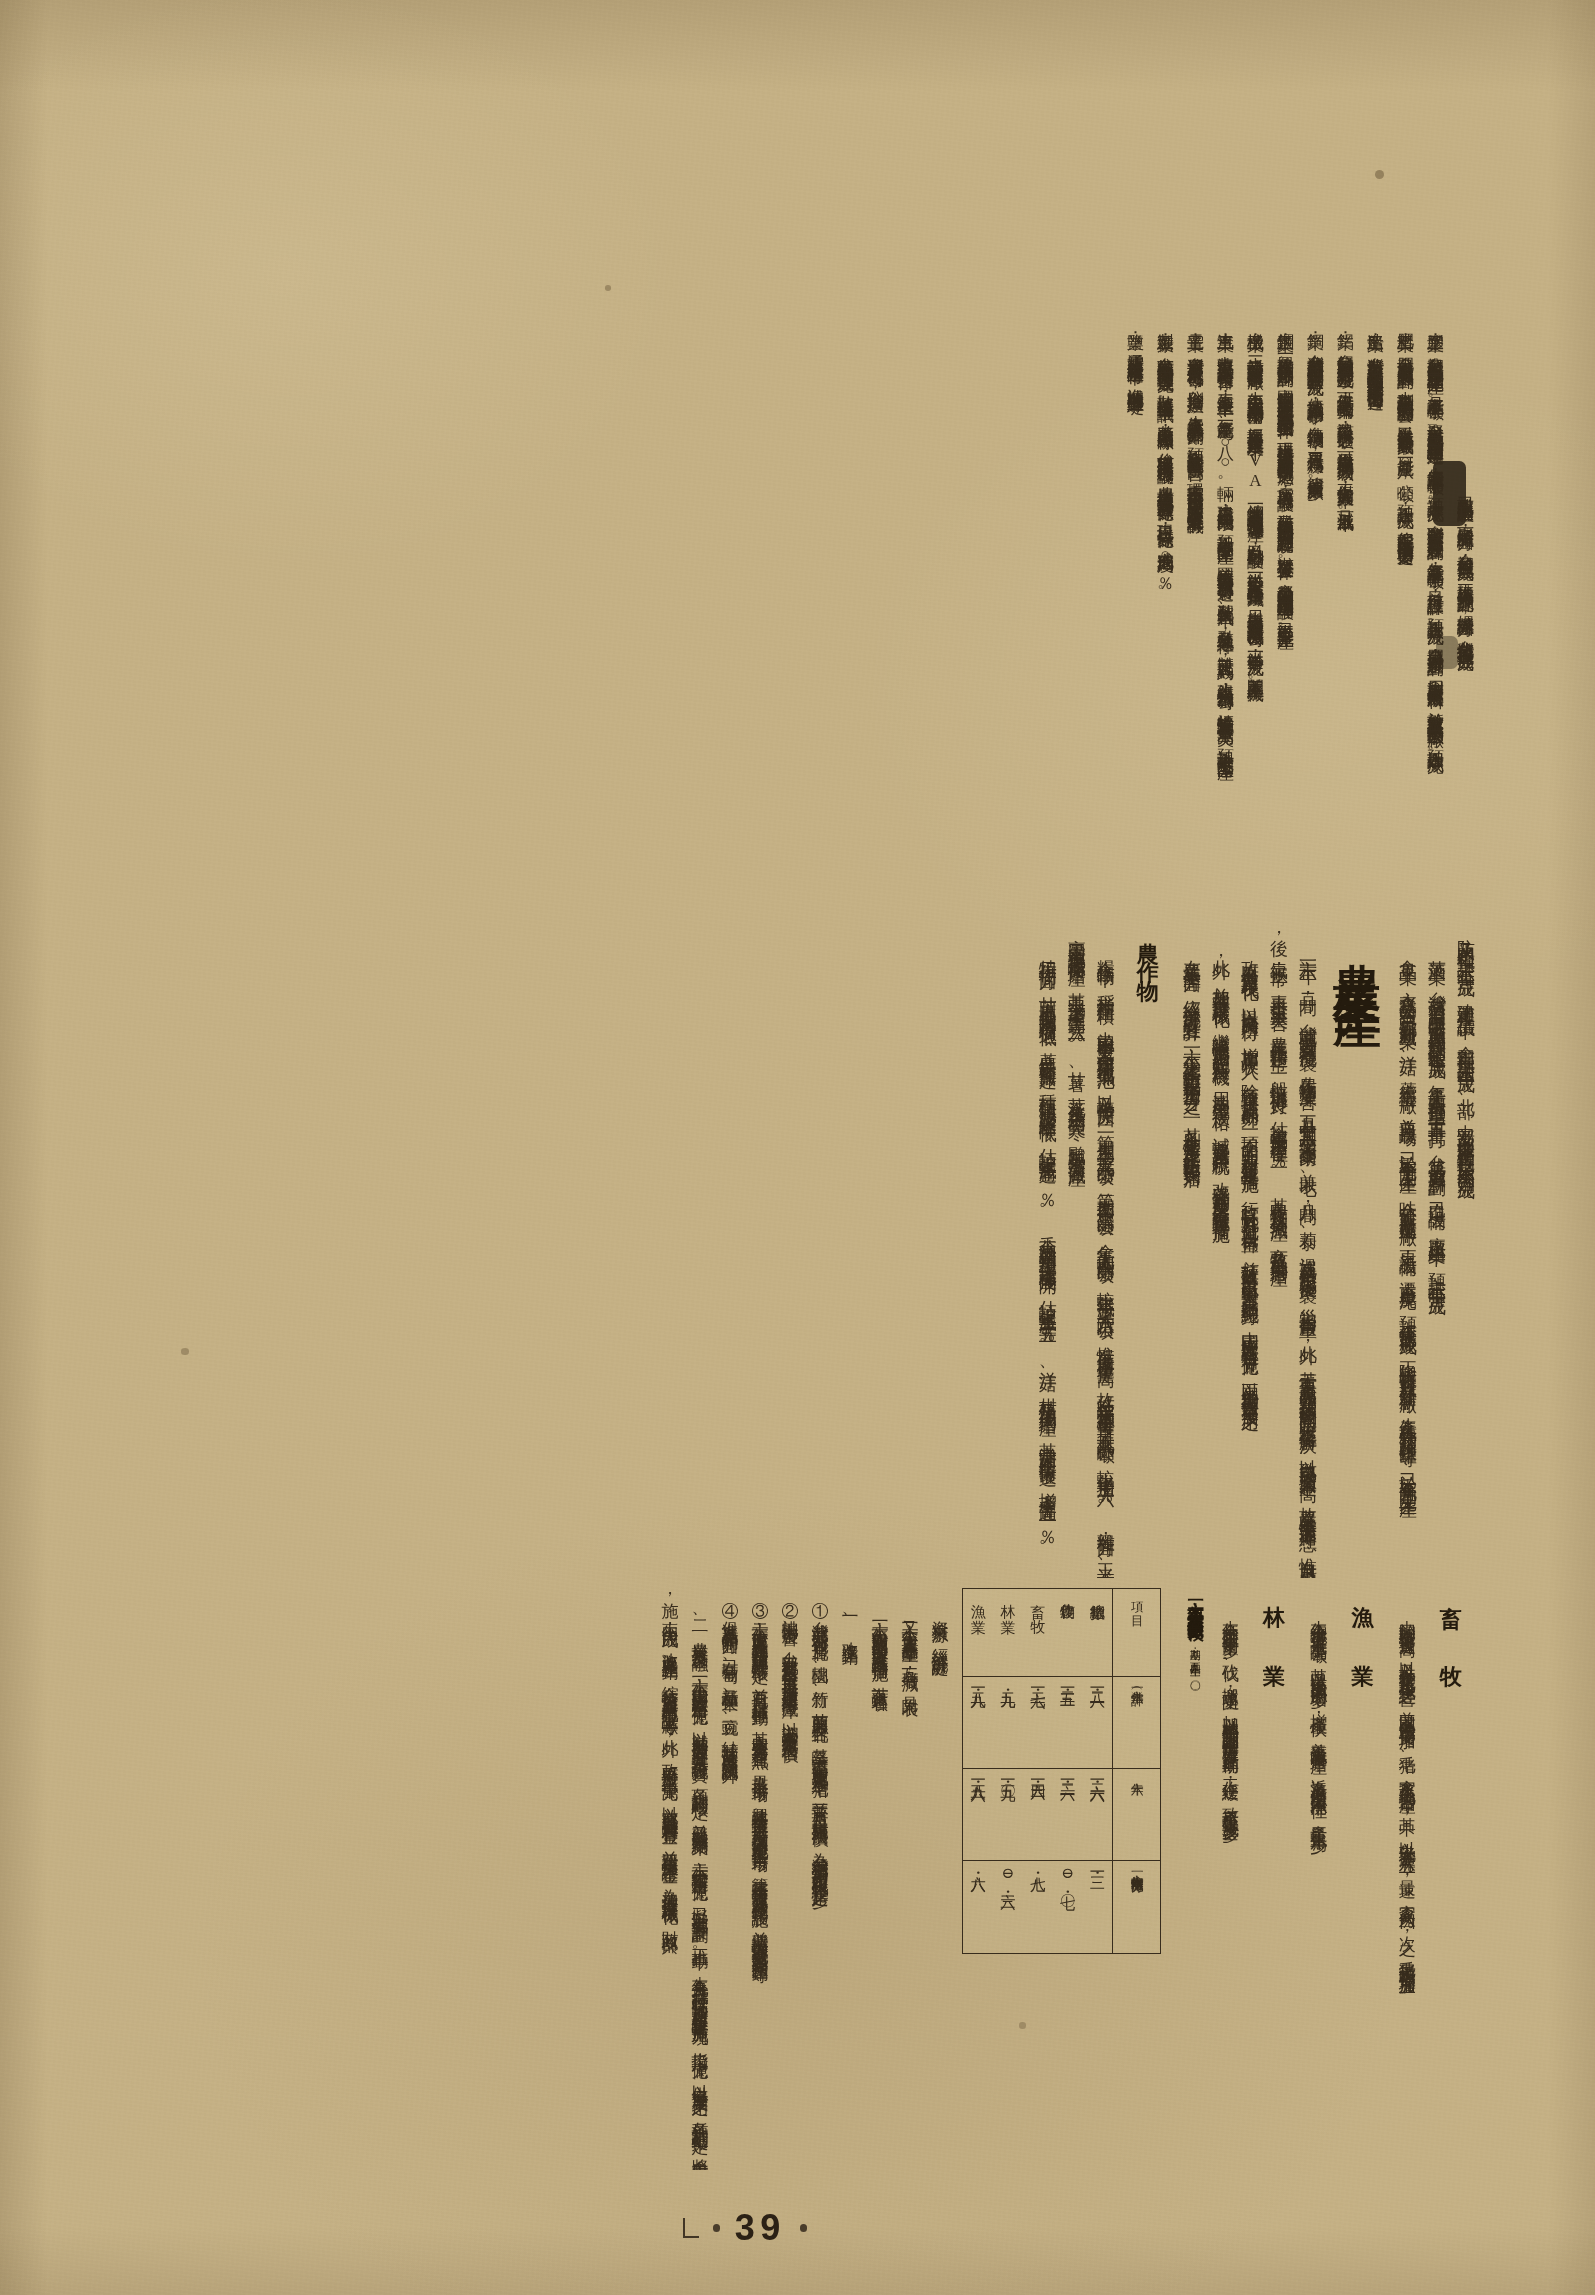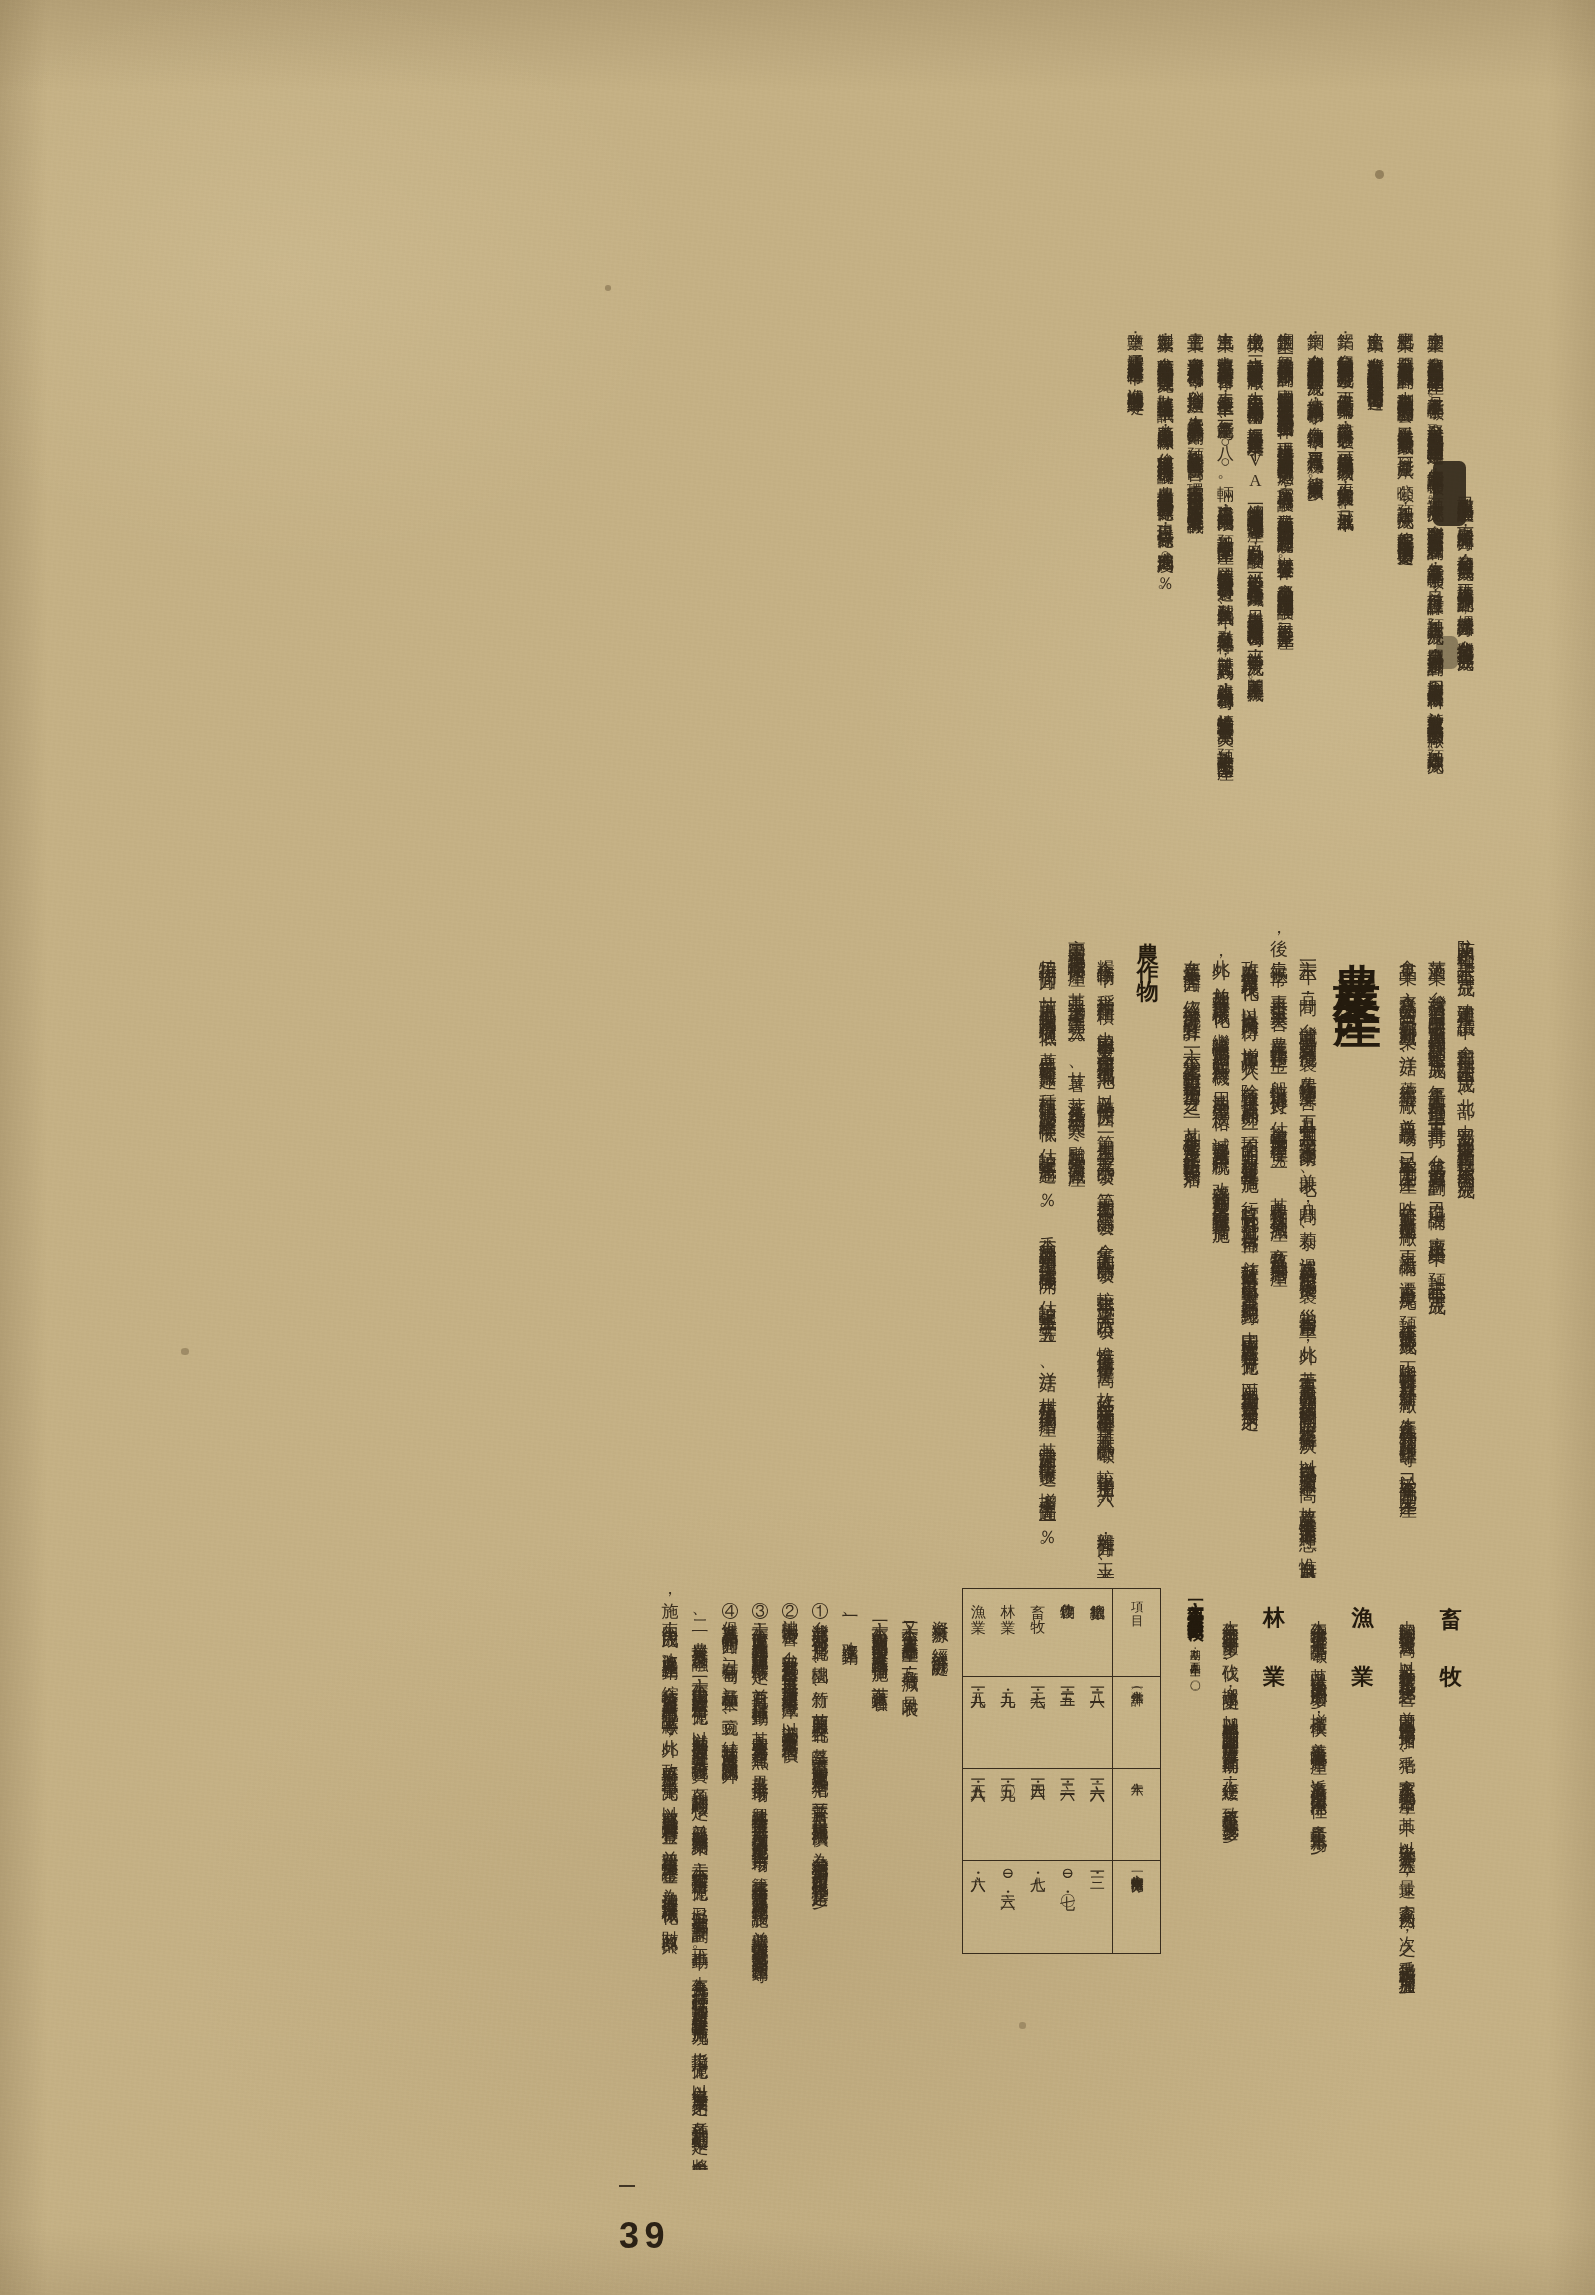--- a/index.html
+++ b/index.html
@@ -71,23 +71,22 @@
     font-size:15px;letter-spacing:0.5px;line-height:14.2px;
   }
   .r0{height:87px;}
   .r1{height:92px;border-top:1.1px solid #372c1d;}
   .r2{height:92px;border-top:1.1px solid #372c1d;}
   .r3{flex:1;border-top:1.1px solid #372c1d;}
   .stub .gcell{font-size:12.6px;line-height:13px;}
   .num{font-size:15.3px;}
   .footer{
     position:absolute;left:619px;top:2198px;width:252px;height:60px;
-    display:flex;justify-content:center;gap:14.2px;
+    display:flex;align-items:center;justify-content:center;gap:14.2px;
     color:#2b2115;
-    flex-direction:column;
   }
   .pg-bracket{width:14.2px;height:18.6px;border-left:2.7px solid #2b2115;border-bottom:2.7px solid #2b2115;opacity:.85;}
   .pg-dot{width:7.1px;height:7.1px;border-radius:50%;background:#2b2115;opacity:.8;}
   .pg-num{font-size:36px;font-weight:bold;font-family:"Liberation Sans","DejaVu Sans",sans-serif;letter-spacing:5.5px;}
 </style>
 </head>
 <body>
 
 <div class="paper"></div>
 <div class="grain"></div>

